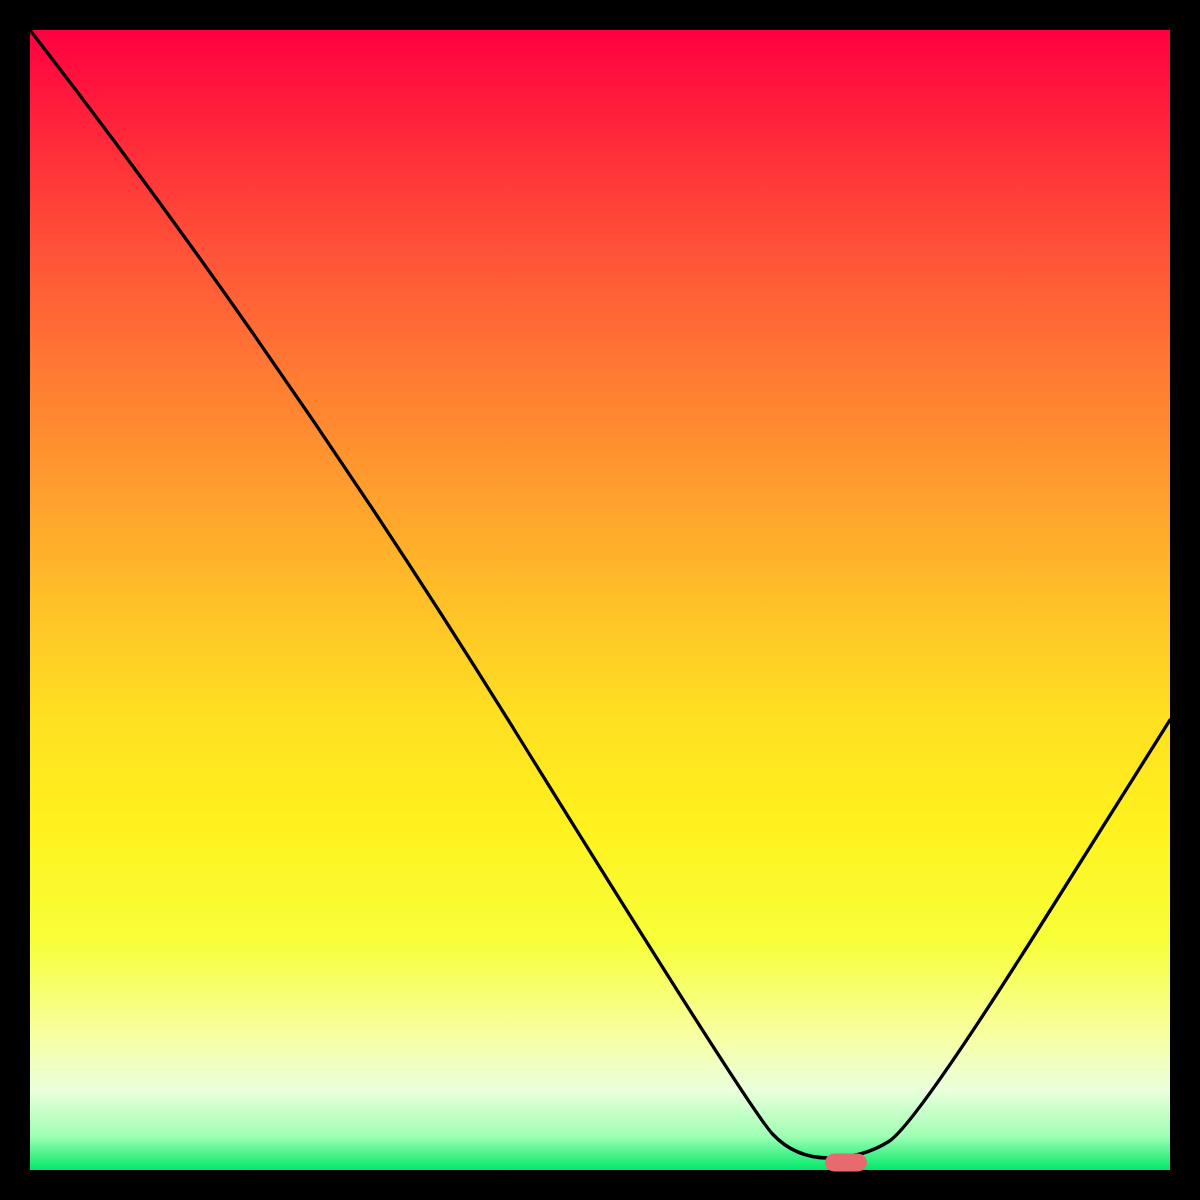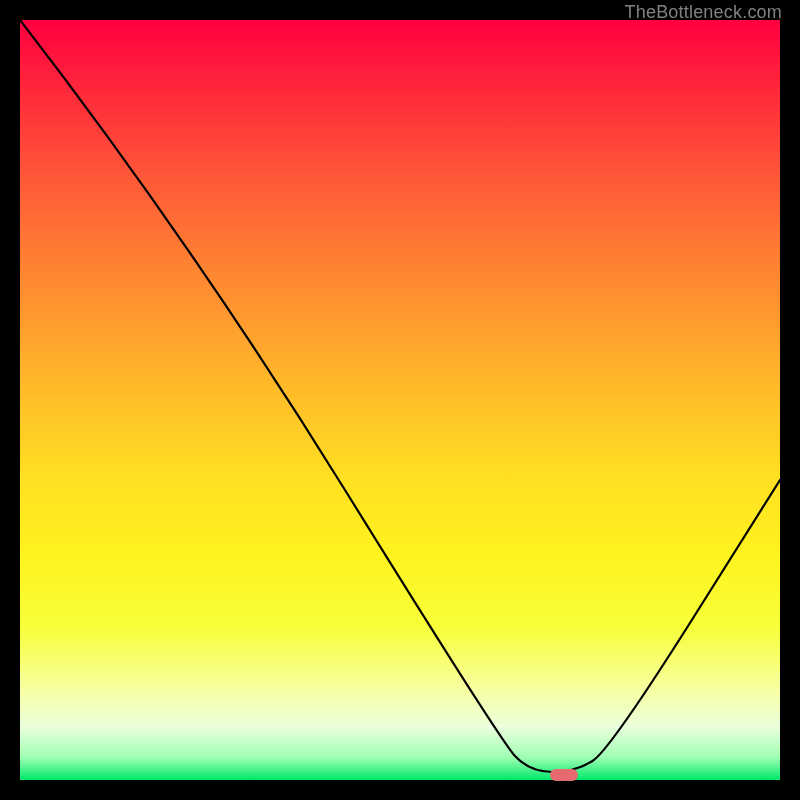--- a/index.html
+++ b/index.html
@@ -73,14 +73,13 @@
 
 <div class="frame">
   <div class="gradient"></div>
 
   <svg class="curve" viewBox="0 0 760 760" preserveAspectRatio="none">
     <path id="curve-path" class="curve-path" d="M 0 0 Q 170 220 325 470 Q 480 720 495 736 Q 510 752 532.5 752 Q 555 752 572.5 741 Q 590 730 675 595 T 760 460"></path>
   </svg>
 
   <div id="marker" class="marker" style="left: 550px; top: 769px; width: 28px; height: 12px;"></div>
 
-  <div class="watermark">TheBottleneck.com</div>
 </div>
 
 </body></html>

